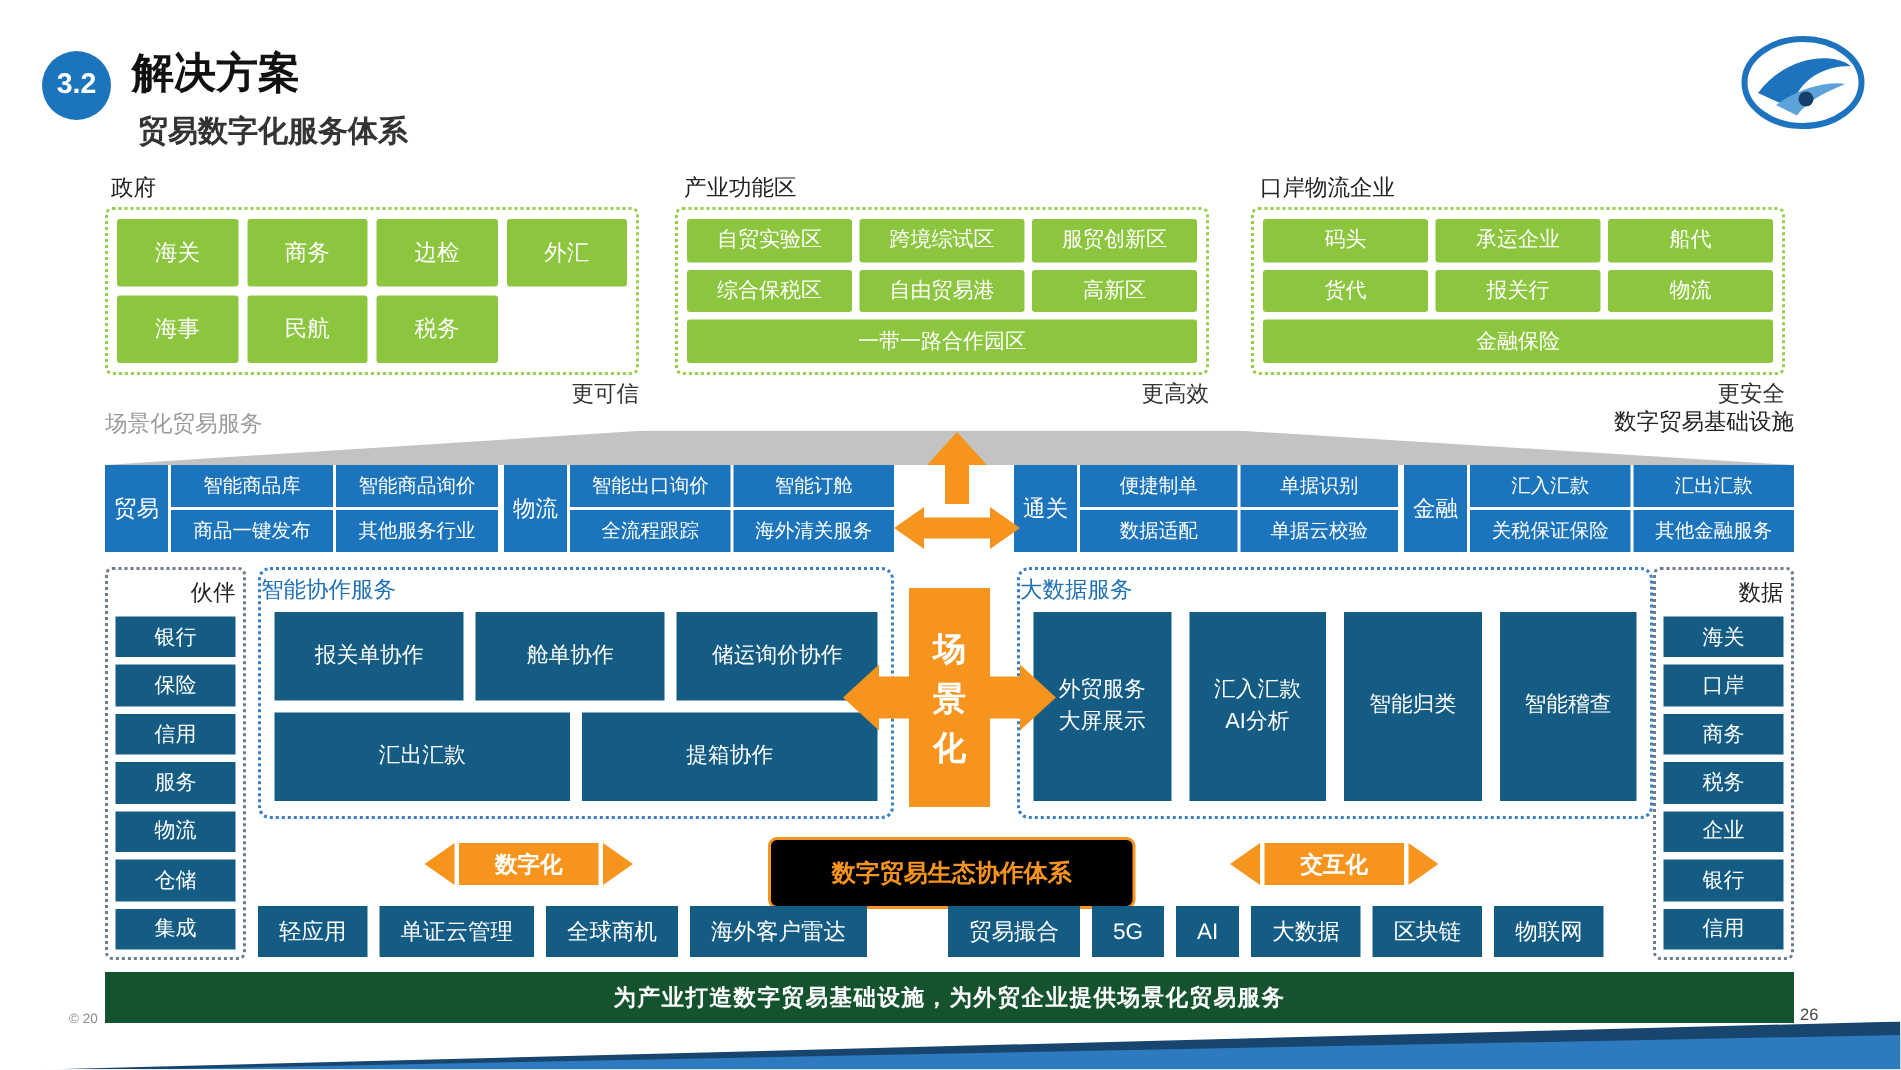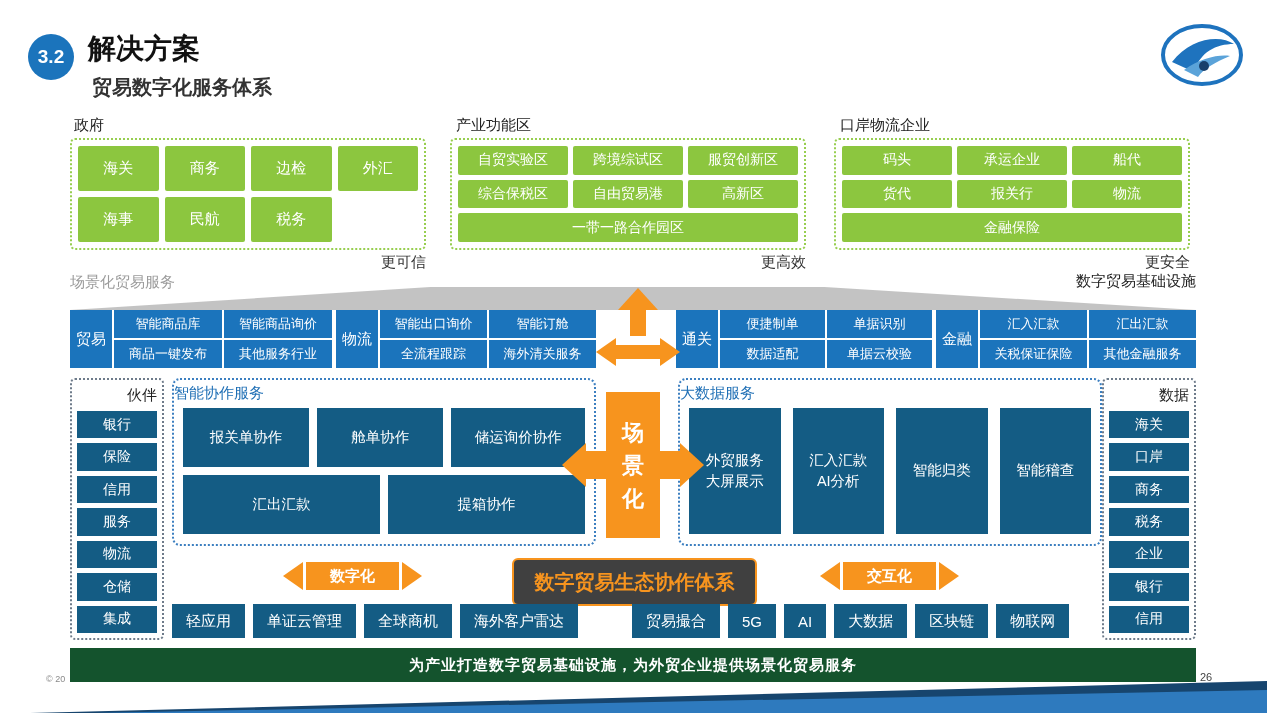--- a/index.html
+++ b/index.html
@@ -60,21 +60,21 @@
   .cross-text span{width:1em;word-break:break-all;text-align:center;line-height:1.5;color:#fff;font-weight:bold;font-size:22px;}
 
   
   .flow-group{display:flex;align-items:center;gap:3px;height:30px;}
   .tri{width:0;height:0;border-top:14px solid transparent;border-bottom:14px solid transparent;}
   .tri-left{border-right:20px solid #F7941E;}
   .tri-right{border-left:20px solid #F7941E;}
   .flow-box{background:#F7941E;color:#fff;font-weight:bold;font-size:15px;height:28px;
             display:flex;align-items:center;justify-content:center;padding:0 24px;}
   .eco-box{left:512px;top:558px;width:245px;height:48px;border:2px solid #F7941E;border-radius:6px;
-           background:#404040;color:#F7941E;font-weight:bold;font-size:20px;display:flex;align-items:center;justify-content:center;box-sizing:border-box;}
+           background:#000000;color:#F7941E;font-weight:bold;font-size:16px;display:flex;align-items:center;justify-content:center;box-sizing:border-box;}
 
   
   .apps-row{left:172px;top:604px;width:1024px;height:34px;display:flex;gap:8px;}
   .app-box{background:#145C84;color:#fff;font-size:15px;display:flex;align-items:center;justify-content:center;
            padding:0 14px;white-space:nowrap;}
   .app-spacer{margin-left:46px;}
 
   
   .banner{left:70px;top:648px;width:1126px;height:34px;background:#14532d;color:#fff;font-weight:bold;
           font-size:15px;letter-spacing:1px;display:flex;align-items:center;justify-content:center;}

